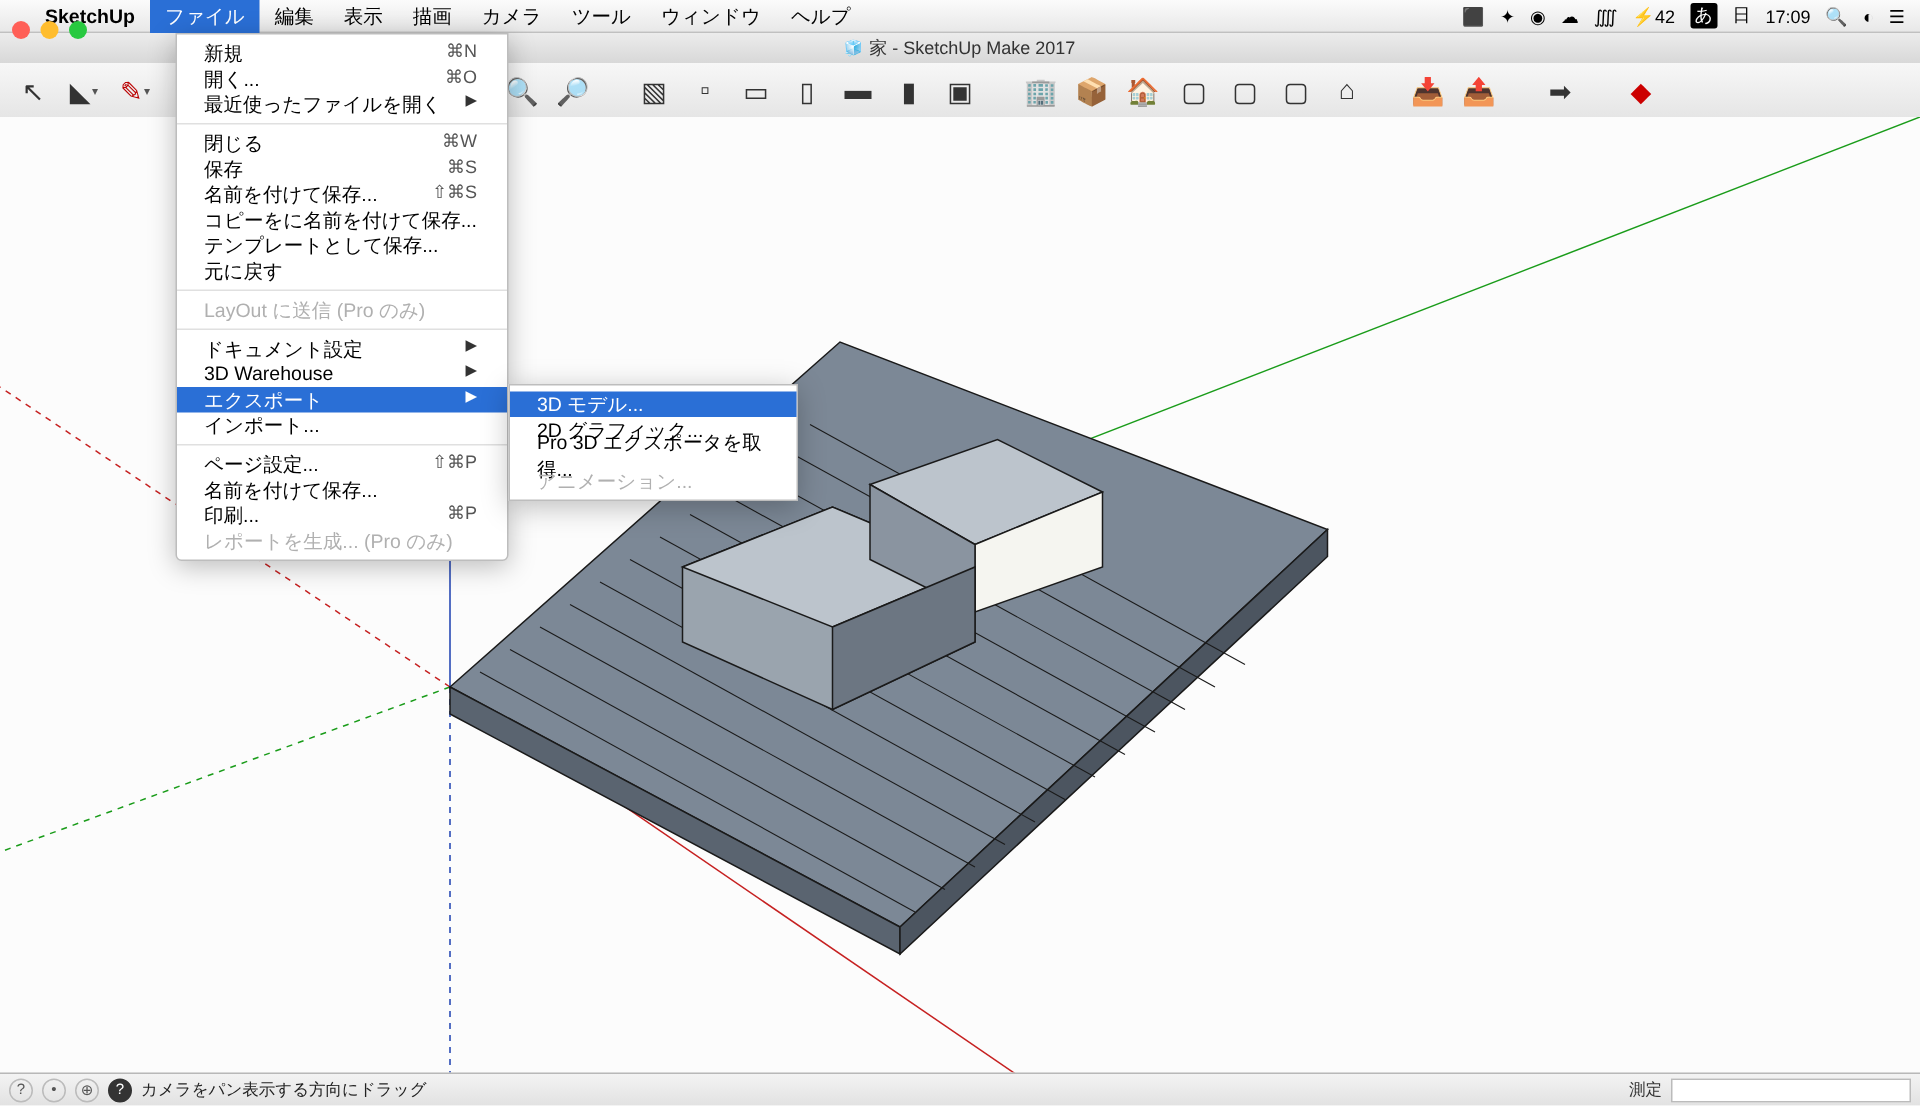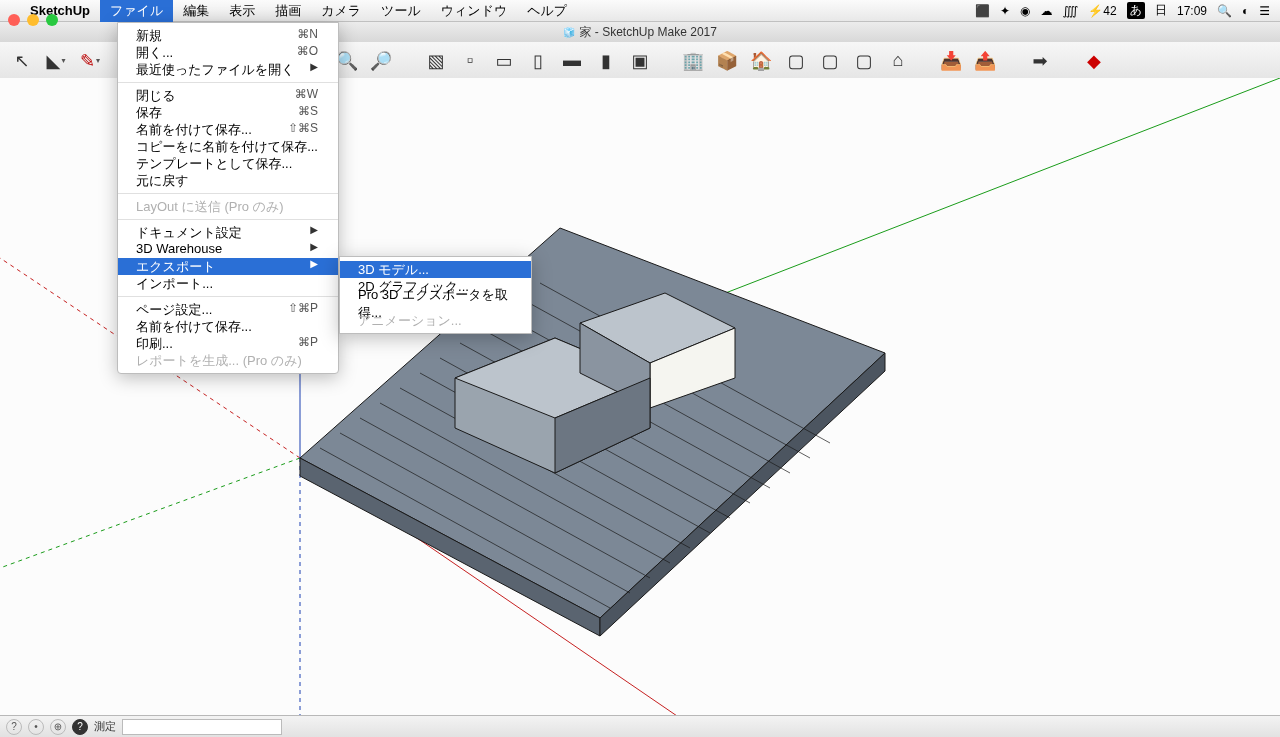--- a/index.html
+++ b/index.html
@@ -264,15 +264,16 @@
   <div class="row disabled">
       <span class="lbl">アニメーション...</span>
     </div>
 </div>
 
 <div class="statusbar">
   <span class="sb-ico">?</span>
   <span class="sb-ico">•</span>
   <span class="sb-ico">⊕</span>
   <span class="sb-ico" style="background:#333;color:#fff;border-color:#333">?</span>
+  <span class="tip">カメラをパン表示する方向にドラッグ</span>
   <span class="measure-lbl">測定</span>
   <input value="" style="">
 </div>
 
 </body></html>

